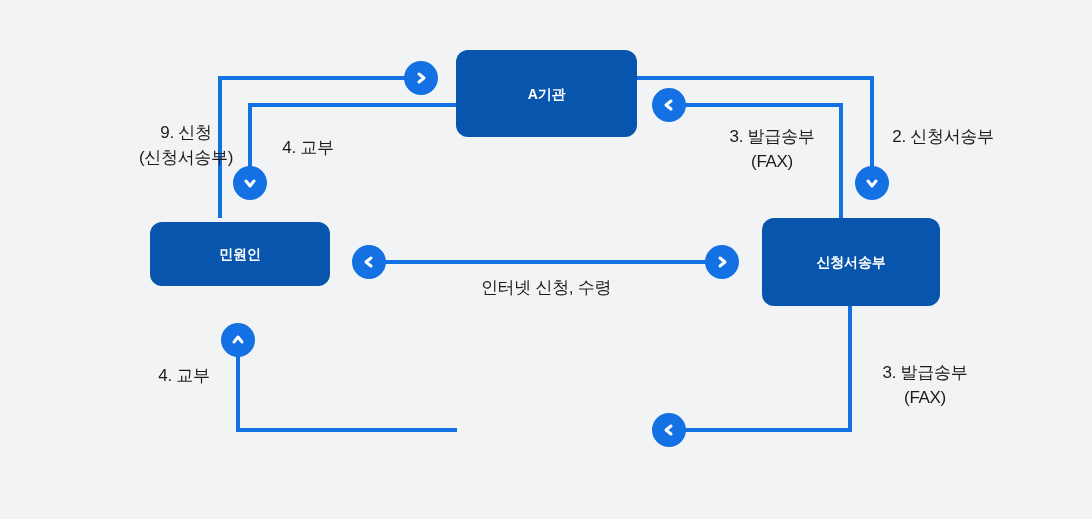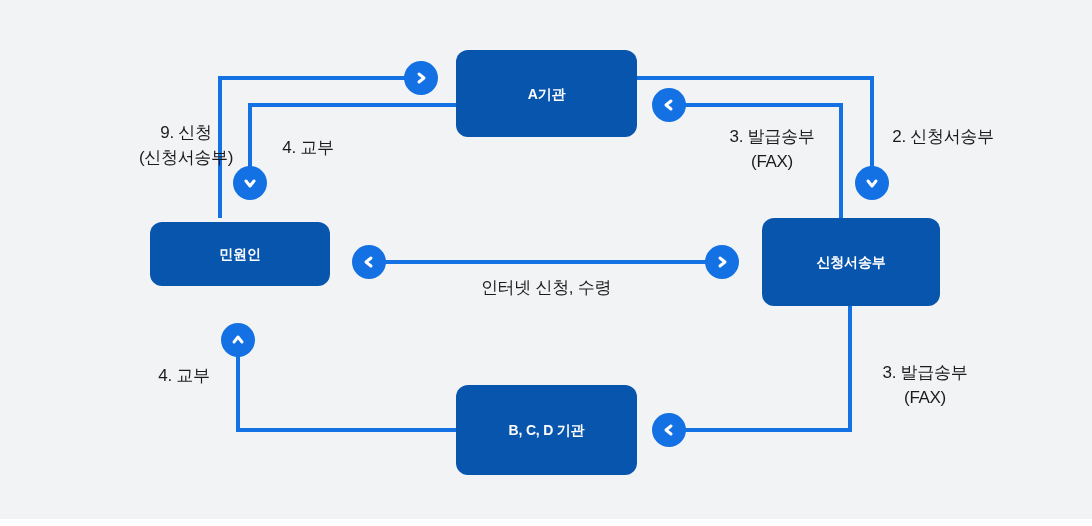--- a/index.html
+++ b/index.html
@@ -115,23 +115,20 @@
 
   <div class="node" style="left:456px;top:50px;width:181px;height:87px;">
     <div>A기관</div>
   </div>
   <div class="node" style="left:150px;top:222px;width:180px;height:64px;">
     <div>민원인</div>
   </div>
   <div class="node" style="left:762px;top:218px;width:178px;height:88px;">
     <div>신청서송부</div>
   </div>
-  <div class="node" style="left:456px;top:385px;width:181px;height:90px;">
-    <div>B, C, D 기관</div>
-  </div>
 
   <div class="elabel" style="left:186px;top:120px;">
     <div>9. 신청</div>
     <div>(신청서송부)</div>
   </div>
   <div class="elabel" style="left:308px;top:135px;">
     <div>4. 교부</div>
 
   </div>
   <div class="elabel" style="left:772px;top:124px;">

